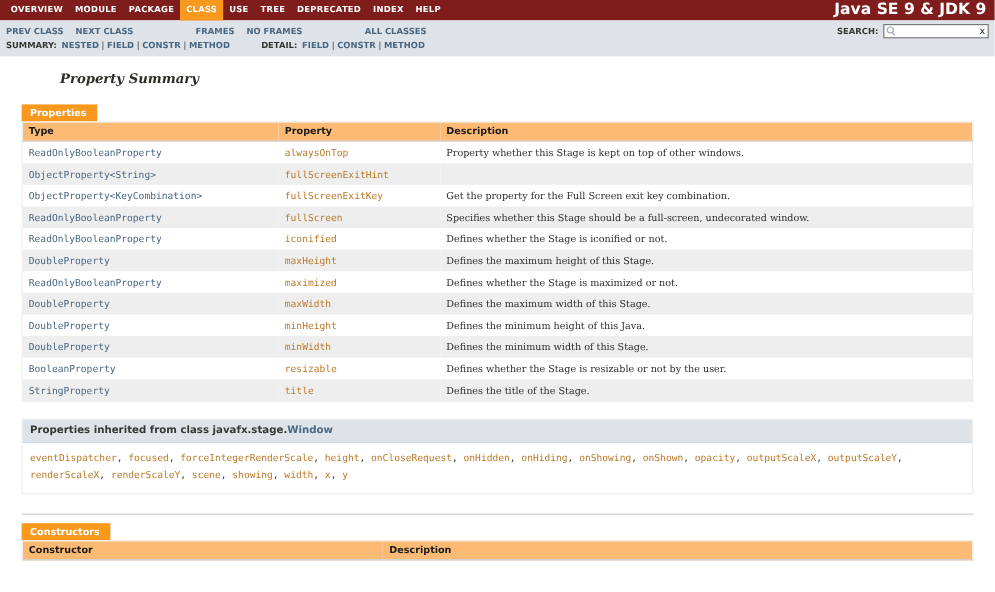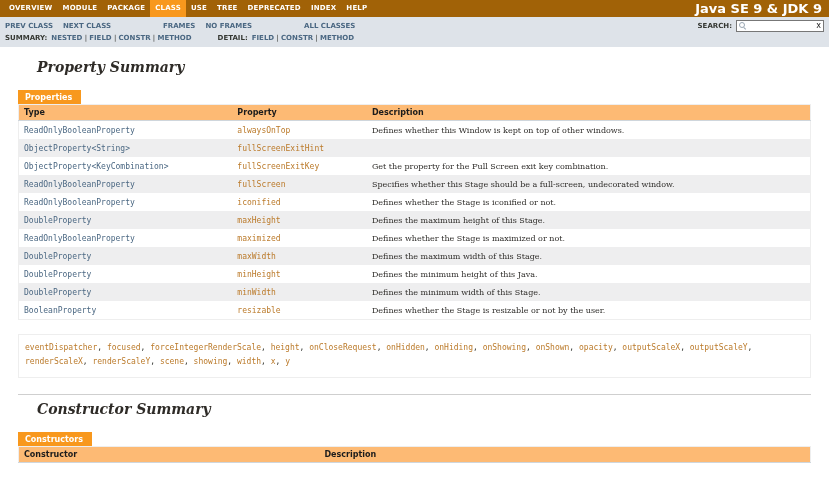--- a/index.html
+++ b/index.html
@@ -5,21 +5,21 @@
   html, body { margin:0; padding:0; }
   body {
     width:829px; height:493px; overflow:hidden;
     background:#ffffff;
     font-family:"DejaVu Sans","Liberation Sans",sans-serif;
     color:#353833;
   }
 
   
   .topnav {
-    background:#a16207;
+    background:#7f1d1d;
     height:17px;
     display:flex; align-items:center;
     padding:0 4px;
   }
   .topnav-list { list-style:none; margin:0; padding:0; display:flex; }
   .topnav-list li {
     color:#fff; font-size:7px; font-weight:bold;
     padding:3px 5px; cursor:pointer; letter-spacing:.2px; line-height:11px;
   }
   .topnav-list li.active { background:#F8981D; cursor:default; }
@@ -53,22 +53,22 @@
   .search-reset { color:#222; font-size:8px; line-height:1; cursor:pointer; font-weight:normal; }
   .subnav-row2 { height:12px; display:flex; align-items:center; }
   .subnav-label { color:#353833; margin-right:4px; }
   .pipe { color:#353833; white-space:pre; font-weight:normal; }
   .subnav-gap { width:26px; }
 
   
   .content { padding:6px 18px 0 18px; }
   .section-heading {
     font-family:"DejaVu Serif","Liberation Serif",serif;
-    font-style:italic; font-weight:bold; font-size:14px;
-    color:#2e2b27; margin:6px 0 10px 19px;
+    font-style:italic; font-weight:bold; font-size:11px;
+    color:#2e2b27; margin:6px 0 10px 32px;
   }
   .caption-tab {
     display:inline-block; background:#F8981D; color:#fff;
     font-size:8px; font-weight:bold; padding:3px 9px 2px 7px;
   }
   .summary-table { width:100%; border-collapse:collapse; border:1px solid #EEE; }
   .summary-table th {
     background:#fdba74; text-align:left; font-size:8px; color:#1c1c1c;
     font-weight:bold; padding:3px 5px; border-bottom:1px solid #cfd6dc;
   }
@@ -161,21 +161,21 @@
           <tr>
             <th class="col-type">Type</th>
             <th class="col-prop">Property</th>
             <th class="col-desc">Description</th>
           </tr>
         </thead>
         <tbody id="property-rows">
             <tr>
               <td class="cell-type code"><a class="type-link code">ReadOnlyBooleanProperty</a></td>
               <td class="cell-prop code"><a class="member-link code">alwaysOnTop</a></td>
-              <td class="cell-desc">Defines whether this Window is kept on top of other windows.</td>
+              <td class="cell-desc">Property whether this Stage is kept on top of other windows.</td>
             </tr>
             <tr class="alt">
               <td class="cell-type code"><a class="type-link code">ObjectProperty&lt;String&gt;</a></td>
               <td class="cell-prop code"><a class="member-link code">fullScreenExitHint</a></td>
               <td class="cell-desc"></td>
             </tr>
             <tr>
               <td class="cell-type code"><a class="type-link code">ObjectProperty&lt;KeyCombination&gt;</a></td>
               <td class="cell-prop code"><a class="member-link code">fullScreenExitKey</a></td>
               <td class="cell-desc">Get the property for the Full Screen exit key combination.</td>
@@ -213,32 +213,39 @@
             <tr class="alt">
               <td class="cell-type code"><a class="type-link code">DoubleProperty</a></td>
               <td class="cell-prop code"><a class="member-link code">minWidth</a></td>
               <td class="cell-desc">Defines the minimum width of this Stage.</td>
             </tr>
             <tr>
               <td class="cell-type code"><a class="type-link code">BooleanProperty</a></td>
               <td class="cell-prop code"><a class="member-link code">resizable</a></td>
               <td class="cell-desc">Defines whether the Stage is resizable or not by the user.</td>
             </tr>
+            <tr class="alt">
+              <td class="cell-type code"><a class="type-link code">StringProperty</a></td>
+              <td class="cell-prop code"><a class="member-link code">title</a></td>
+              <td class="cell-desc">Defines the title of the Stage.</td>
+            </tr>
           </tbody>
       </table>
 
       <div class="inherited-box">
+        <div class="inherited-header">
+          <span>Properties inherited from class javafx.stage.</span><a class="link">Window</a>
+        </div>
         <div class="inherited-body code" id="inherited-members"><a class="member-link code">eventDispatcher</a>, <a class="member-link code">focused</a>, <a class="member-link code">forceIntegerRenderScale</a>, <a class="member-link code">height</a>, <a class="member-link code">onCloseRequest</a>, <a class="member-link code">onHidden</a>, <a class="member-link code">onHiding</a>, <a class="member-link code">onShowing</a>, <a class="member-link code">onShown</a>, <a class="member-link code">opacity</a>, <a class="member-link code">outputScaleX</a>, <a class="member-link code">outputScaleY</a>, <a class="member-link code">renderScaleX</a>, <a class="member-link code">renderScaleY</a>, <a class="member-link code">scene</a>, <a class="member-link code">showing</a>, <a class="member-link code">width</a>, <a class="member-link code">x</a>, <a class="member-link code">y</a></div>
       </div>
     </section>
 
     <div class="section-divider"></div>
 
     <section class="block-section">
-      <h3 class="section-heading">Constructor Summary</h3>
       <div class="caption-tab">Constructors</div>
       <table class="summary-table">
         <thead>
           <tr>
             <th class="col-ctor">Constructor</th>
             <th>Description</th>
           </tr>
         </thead>
 
       </table>

